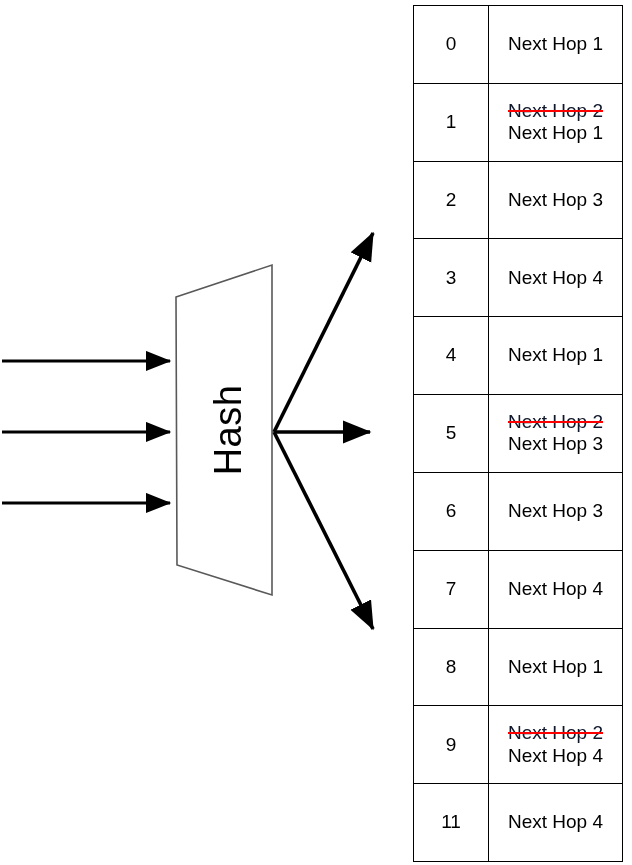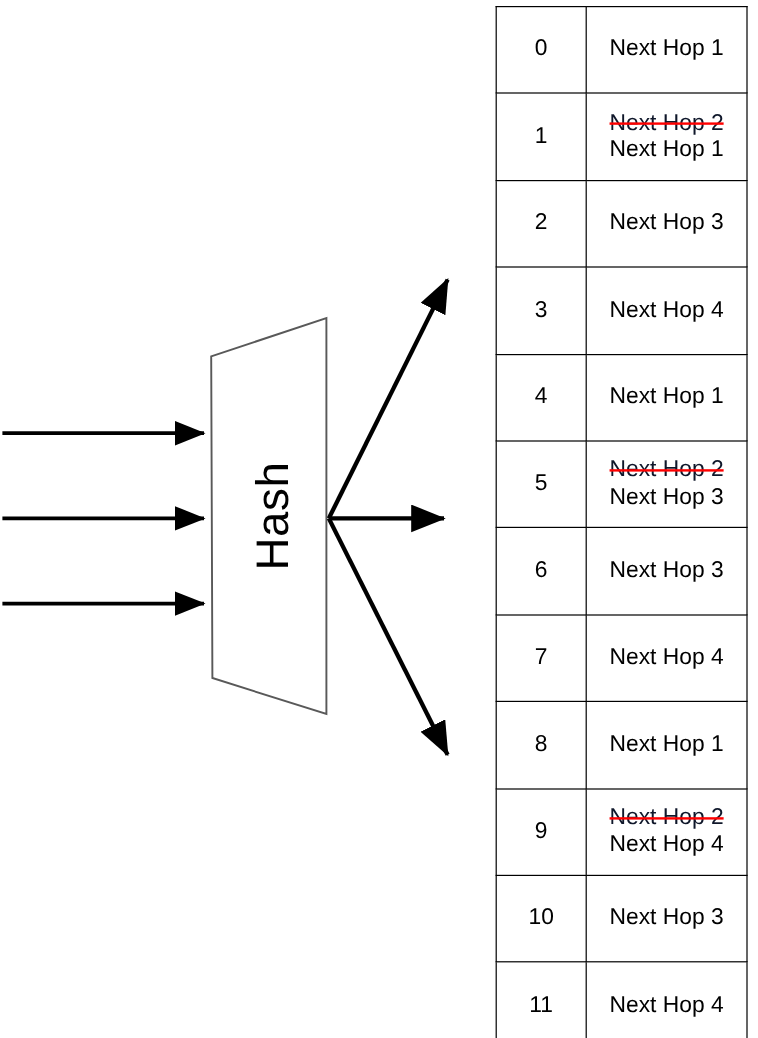--- a/index.html
+++ b/index.html
@@ -168,26 +168,20 @@
           </td>
         </tr>
         <tr>
           <td class="idx-cell">9</td>
           <td class="hop-cell">
             <span class="hop-old">Next Hop 2</span>
             <span class="hop-new">Next Hop 4</span>
           </td>
         </tr>
         <tr>
-          <td class="idx-cell">10</td>
-          <td class="hop-cell">
-            <span class="hop-single">Next Hop 3</span>
-          </td>
-        </tr>
-        <tr>
           <td class="idx-cell">11</td>
           <td class="hop-cell">
             <span class="hop-single">Next Hop 4</span>
           </td>
         </tr>
       </tbody>
   </table>
 
 </div>
 

